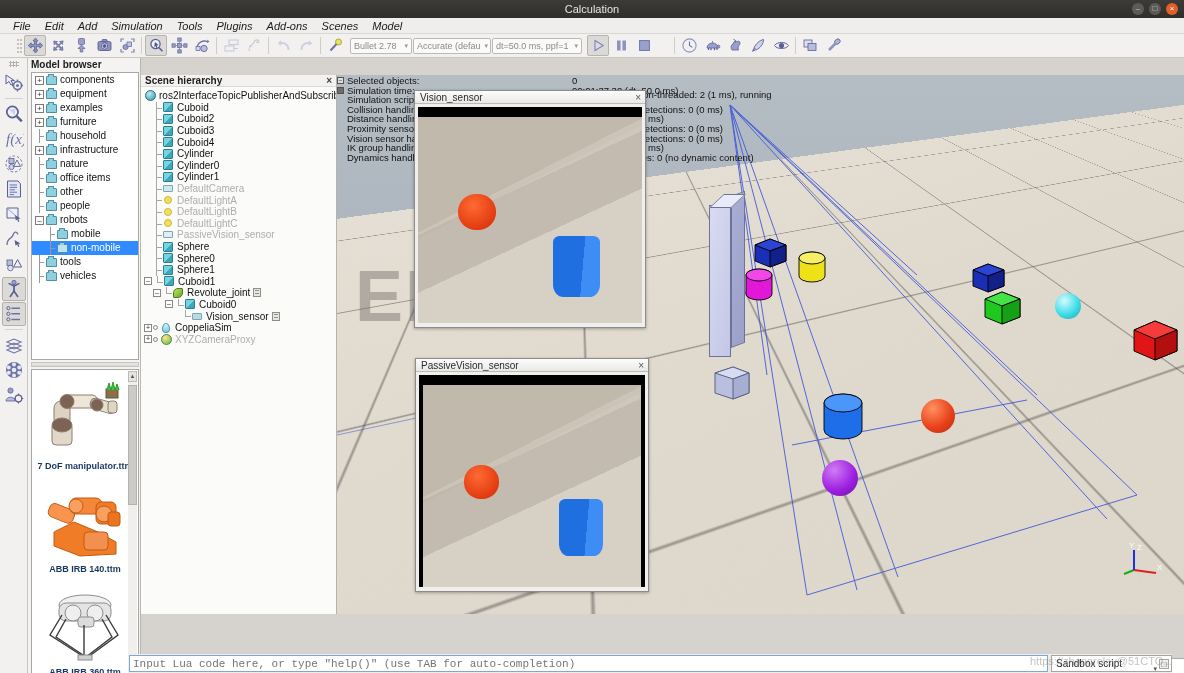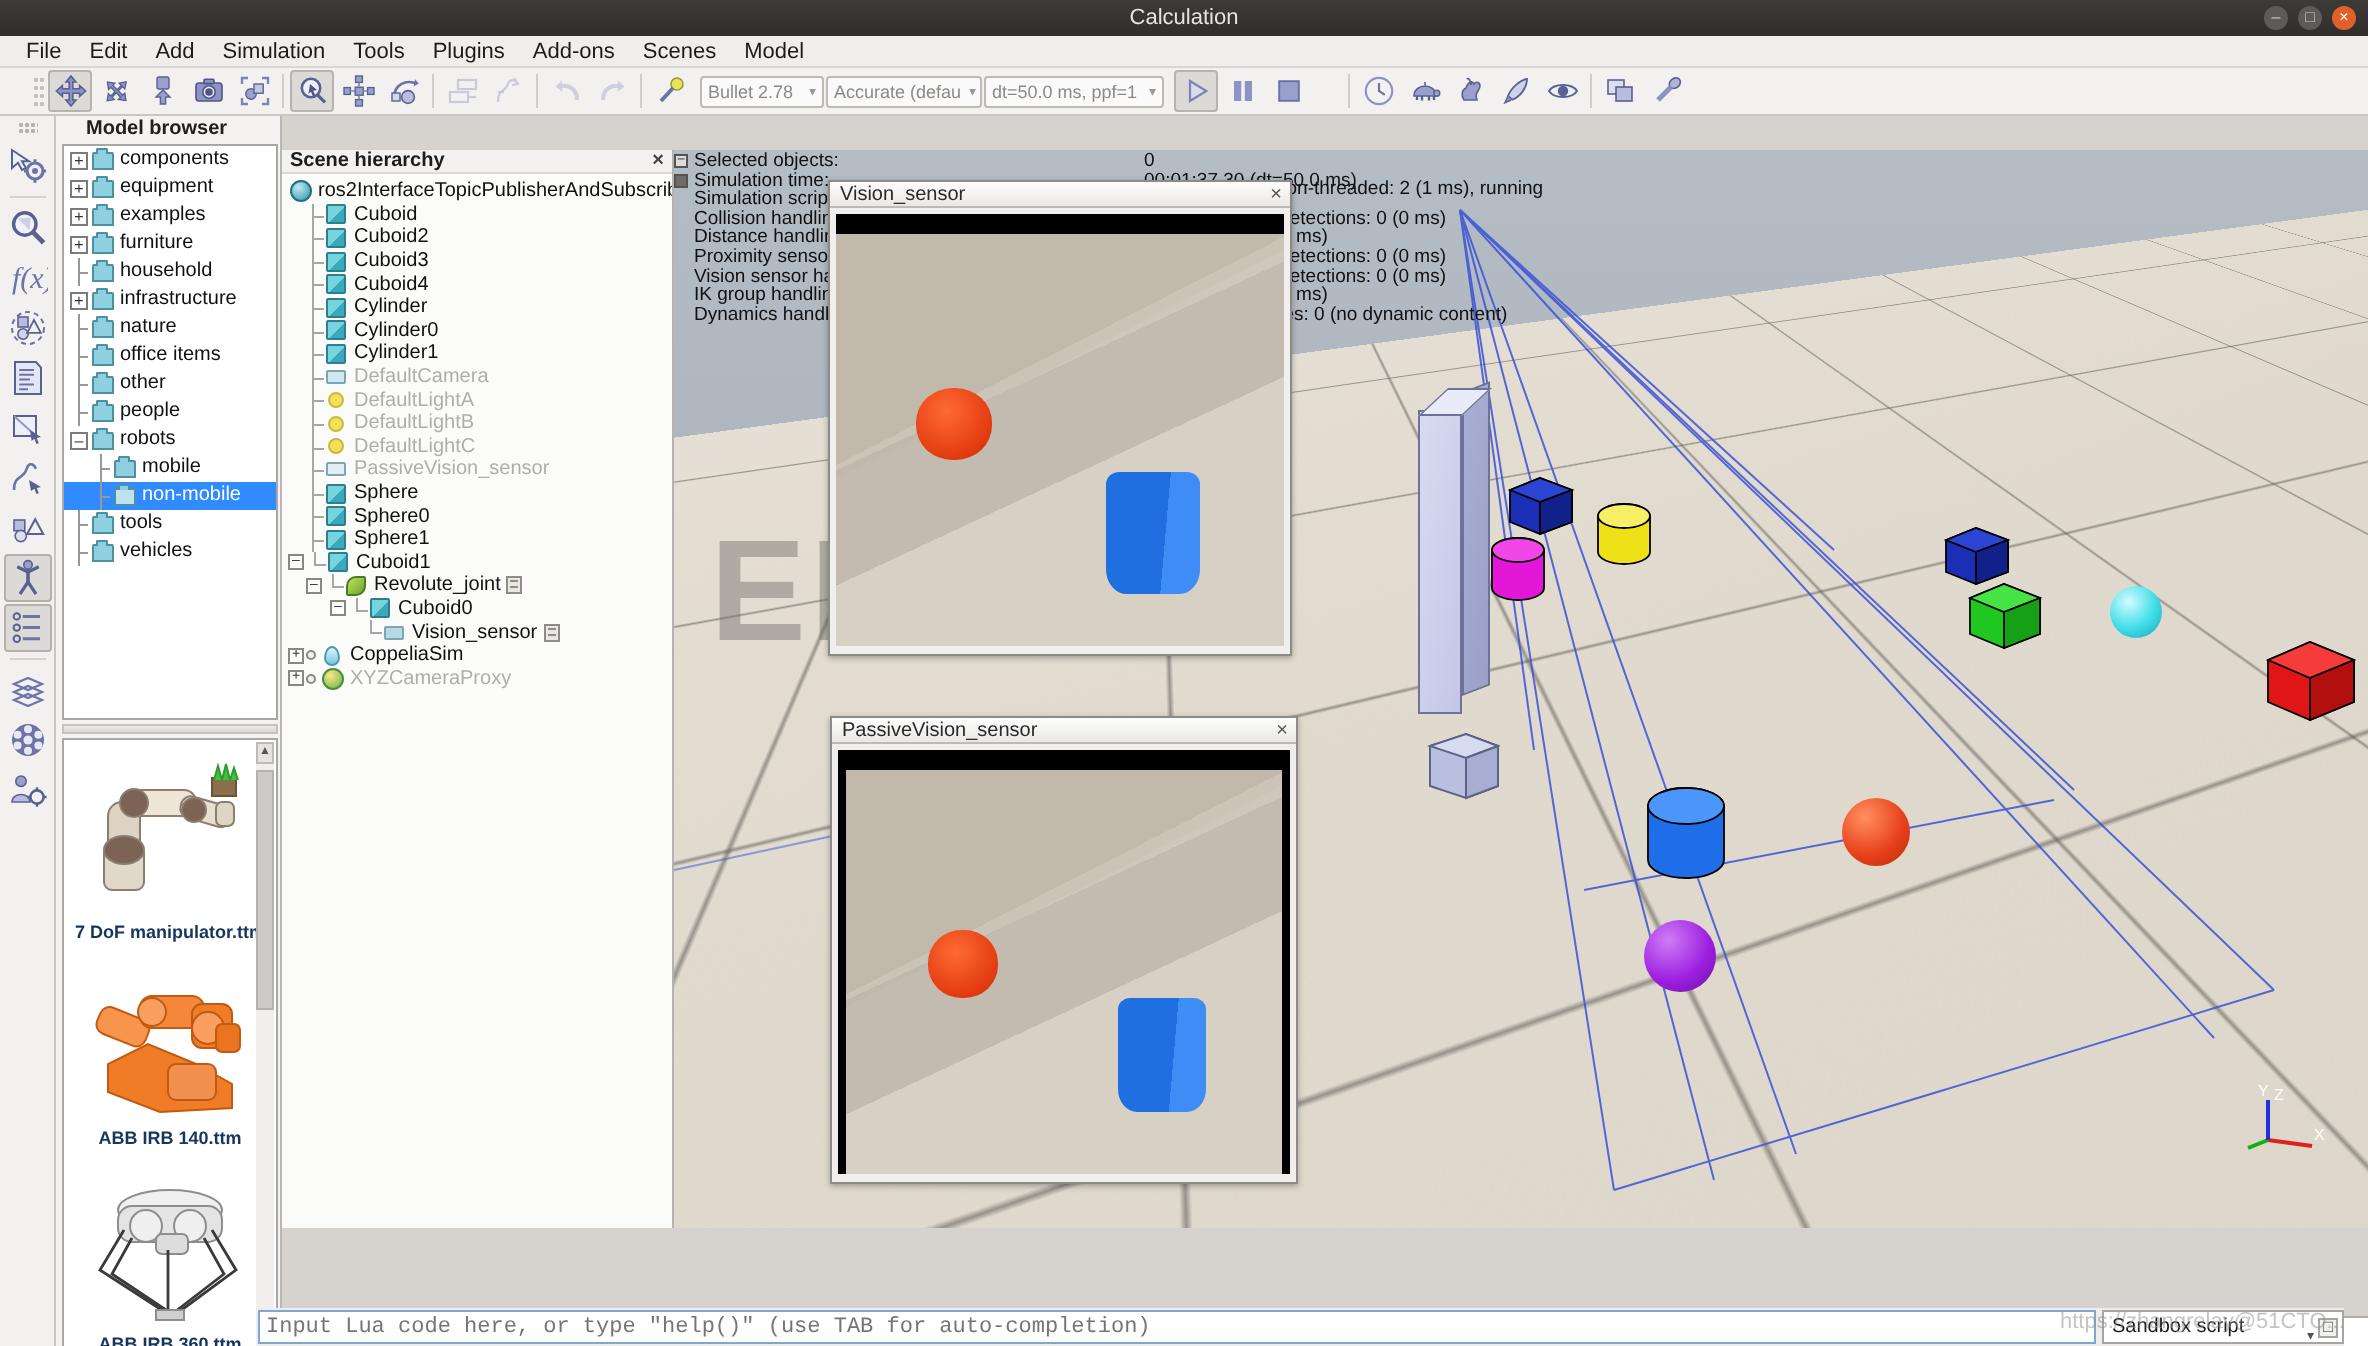--- a/index.html
+++ b/index.html
@@ -26,21 +26,21 @@
   .wbtns{ position:absolute; right:6px; top:3px; display:flex; gap:5px; }
   .wbtn{ width:12px;height:12px;border-radius:50%;background:#5d5b57;
          display:flex;align-items:center;justify-content:center;
          font-size:8px;color:#cfcdc9;line-height:1; }
   .wbtn.close{ background:#e06028; color:#fff; }
 
   
   .menubar{
     position:absolute; left:0; top:18px; width:1184px; height:16px;
     background:#efeeec; border-bottom:1px solid #d9d7d4;
-    display:flex; align-items:center; padding-left:6px; gap:0;
+    display:flex; align-items:center; padding-left:6px; gap:0;font-style:italic;
   }
   .menuitem{ padding:0 7px; height:16px; line-height:16px; font-size:11px; color:#1b1b1b; }
 
   
   .toolbar{
     position:absolute; left:0; top:34px; width:1184px; height:24px;
     background:#f2f1ef; border-bottom:1px solid #c9c7c4;
     display:flex; align-items:center; gap:1px; padding-left:16px;
   }
   .grip{ width:7px;height:18px; background:
@@ -77,21 +77,21 @@
   .vbtn.active{ background:#dcdad6; border:1px solid #b4b1ac; }
   .vsep{ width:18px;height:1px;background:#d4d2ce;margin:2px 0; }
 
   
   .mbpanel{
     position:absolute; left:28px; top:58px; width:113px; height:615px;
     background:#f4f3f1; border-right:1px solid #b9b7b3;
   }
   .mbheader{
     height:13px; line-height:13px; font-size:10px; font-weight:bold;
-    color:#202020; padding-left:3px; background:#f4f3f1;margin-left:12px;
+    color:#202020; padding-left:3px; background:#f4f3f1;
   }
   .mbtree{
     position:absolute; left:3px; top:14px; width:108px; height:288px;
     background:#fff; border:1px solid #a9a7a3; overflow:hidden;
     font-size:10px;
   }
   .trow{ height:14px; line-height:14px; display:flex; align-items:center; white-space:nowrap; }
   .trow.sel{ background:#2f8bff; color:#fff; }
   .texp{
     width:9px;height:9px;border:1px solid #7d7b77;background:#fcfcfc;

